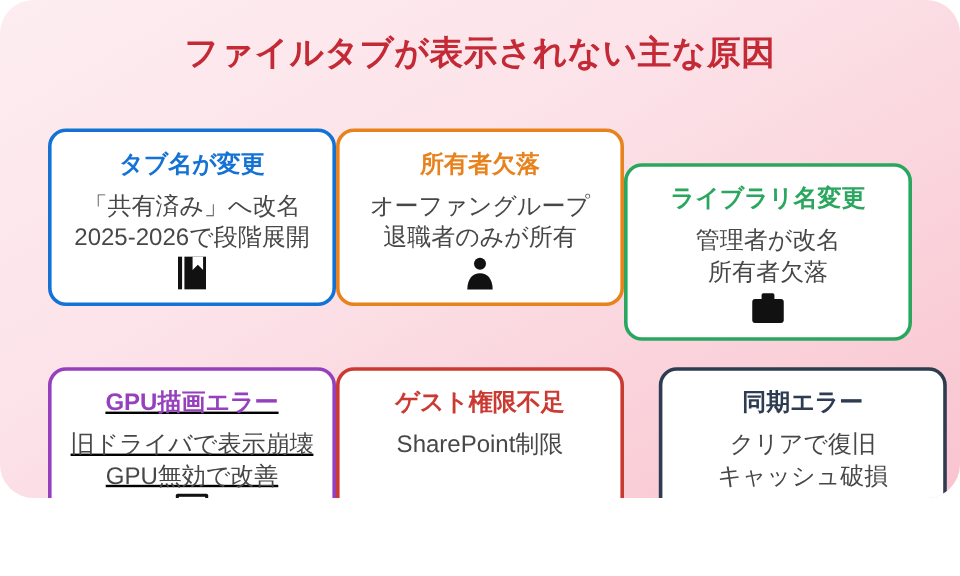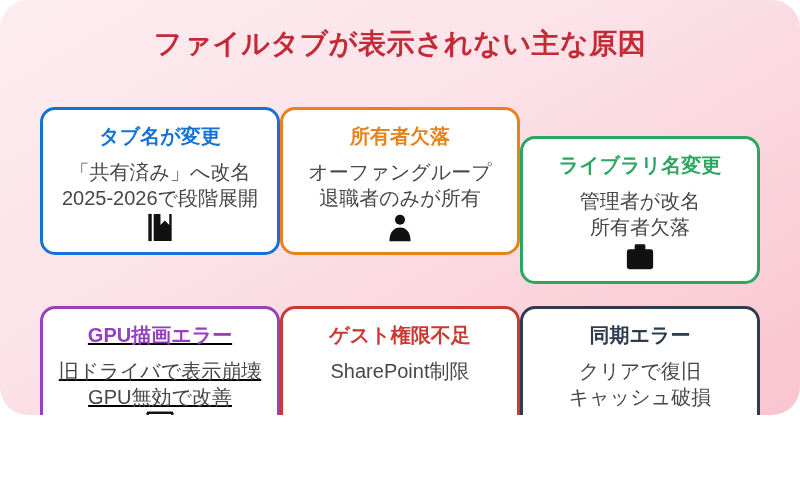--- a/index.html
+++ b/index.html
@@ -126,21 +126,21 @@
       <div class="card-title" style="color: rgb(203, 58, 50);">ゲスト権限不足</div>
       <div class="card-line">SharePoint制限</div>
       <div class="card-icon">
         <svg viewBox="0 0 36 36" width="33" height="33">
           <path d="M12.5 17 V12.3 a5.5 5.5 0 0 1 11 0 V17" fill="none" stroke="#111" stroke-width="3.4"></path>
           <rect x="9.3" y="16" width="17.4" height="15" rx="2.5" fill="#111"></rect>
         </svg>
       </div>
     </div>
 
-    <div class="card" style="border-color: rgb(46, 60, 82);">
+    <div class="card" style="border-color: rgb(46, 60, 82); margin-left: 29px;">
       <div class="card-title" style="color: rgb(46, 60, 82);">同期エラー</div>
       <div class="card-line">クリアで復旧</div>
       <div class="card-line">キャッシュ破損</div>
       <div class="card-icon">
         <svg viewBox="0 0 36 36" width="35" height="35">
           <g fill="none" stroke="#111" stroke-width="3.6">
             <path d="M10.9 23.1 A8.2 8.2 0 0 1 22.1 11.9"></path>
             <path d="M10.9 23.1 A8.2 8.2 0 0 1 22.1 11.9" transform="rotate(180 18 19)"></path>
           </g>
           <path d="M20.35 14.95 L23.85 8.55 L27.2 14.65 Z" fill="#111"></path>

